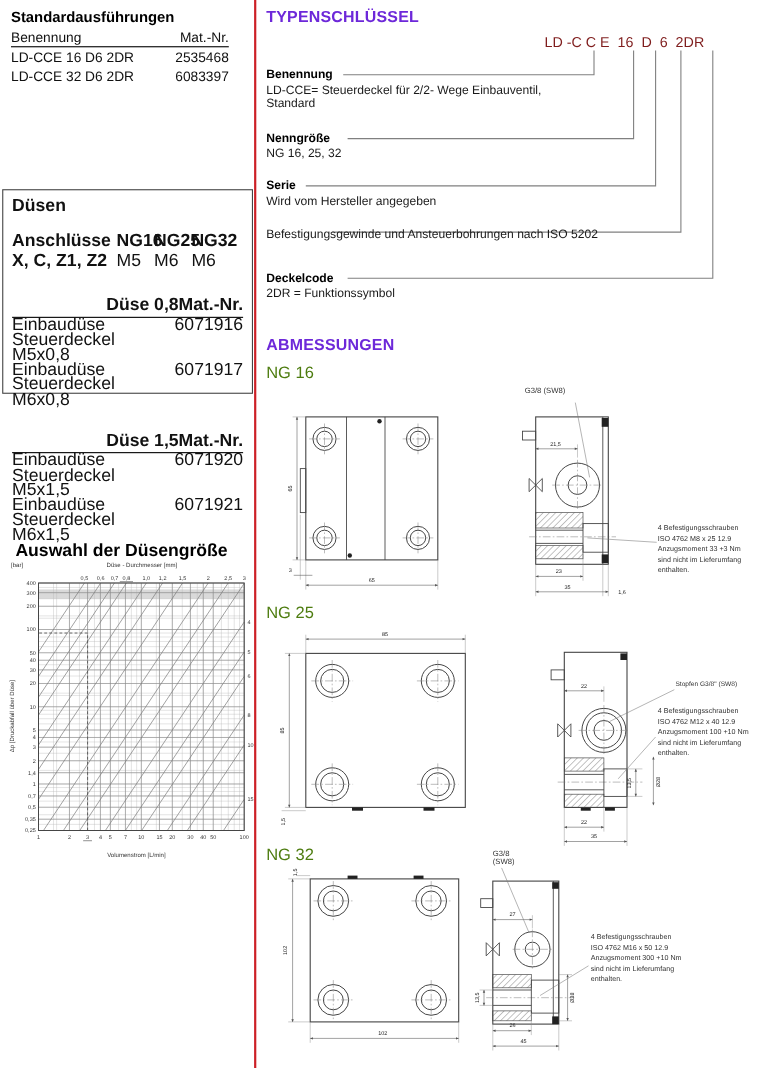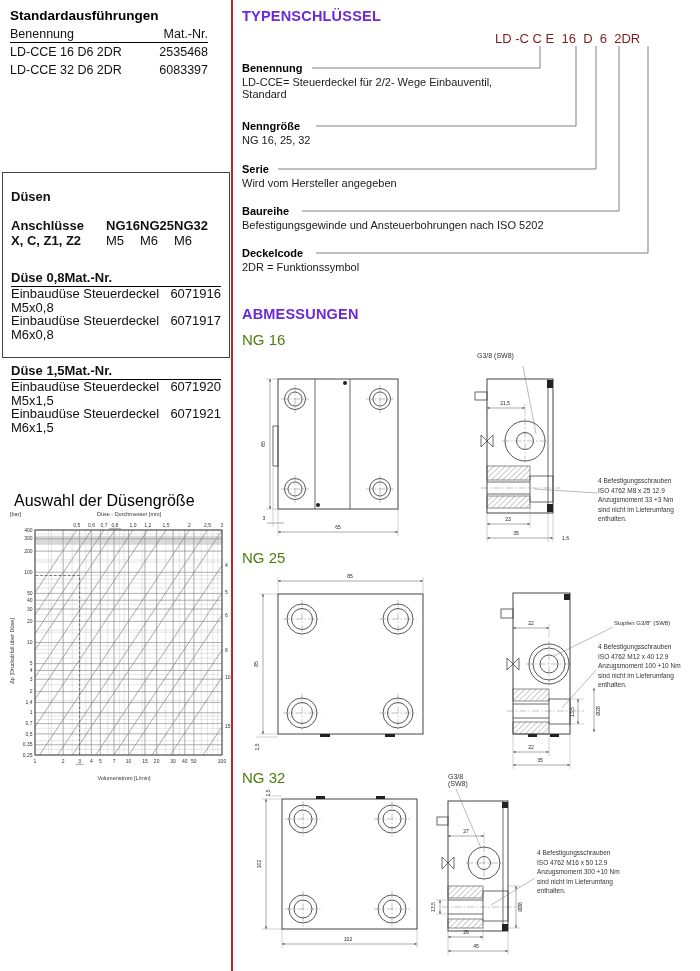--- a/index.html
+++ b/index.html
@@ -3,37 +3,37 @@
 <meta charset="utf-8">
 <style>
   html,body{margin:0;padding:0}
   body{width:700px;height:971px;background:#fff;position:relative;overflow:hidden;
        font-family:"Liberation Sans","DejaVu Sans",sans-serif;color:#111;}
   .abs{position:absolute}
   
   .t-title{font-size:13.5px;font-weight:bold;color:#000}
   .std-hdr{display:flex;justify-content:space-between;font-size:12.5px;border-bottom:1.4px solid #000;padding-bottom:1px;margin-top:4px}
   .std-row{display:flex;justify-content:space-between;font-size:12.5px;line-height:18px}
-  .box{border:1.2px solid #444;padding:16px 8px;box-sizing:border-box;font-size:13px}
+  .box{border:1.2px solid #444;padding:6px 8px;box-sizing:border-box;font-size:16px}
   .box .b{font-weight:bold}
   .flexrow{display:flex}
   .flexrow .lbl{width:95px}
   .flexrow .c{width:34px}
-  .grp-hdr{display:flex;justify-content:flex-start;font-weight:bold;border-bottom:1.4px solid #000;padding-bottom:1px}
+  .grp-hdr{display:flex;justify-content:flex-end;font-weight:bold;border-bottom:1.4px solid #000;padding-bottom:1px}
   .grp-row{display:flex;justify-content:space-between;line-height:13.5px}
   
   .h1{font-size:14.5px;font-weight:bold;color:#6d28d9;letter-spacing:0.2px}
   .code{font-size:13px;white-space:pre;color:#7f1d1d}
   .ts-label{font-size:11px;font-weight:bold;color:#000}
   .ts-desc{font-size:11px;white-space:pre-line;margin-top:2px;color:#1a1a1a}
   .ng-name{font-size:15px;color:#4d7c0f}
   .note{font-size:6.5px;line-height:9.5px;color:#333;white-space:pre-line}
   .port-label{font-size:7px;color:#333;white-space:pre-line}
   
-  .chart-title{font-size:16px;font-weight:normal;color:#000}
+  .chart-title{font-size:16px;font-weight:bold;color:#000}
   .axis-label{font-size:5.5px;color:#333}
   .tk{font-size:5px;fill:#333}
   
   .dr{fill:#fff;stroke:#444;stroke-width:1}
   .dr-t{fill:none;stroke:#444;stroke-width:0.8}
   .hole{fill:none;stroke:#444;stroke-width:0.9}
   .cl{stroke:#777;stroke-width:0.45;stroke-dasharray:7 2 1.5 2;fill:none}
   .ext{stroke:#888;stroke-width:0.4}
   .dim{stroke:#555;stroke-width:0.5}
   .ldr{stroke:#777;stroke-width:0.5}
@@ -305,21 +305,20 @@
 </div>
 <div class="abs" style="left:242px;top:120px;width:410px">
   <div class="ts-label">Nenngröße</div>
   <div class="ts-desc">NG 16, 25, 32</div>
 </div>
 <div class="abs" style="left:242px;top:163px;width:410px">
   <div class="ts-label">Serie</div>
   <div class="ts-desc">Wird vom Hersteller angegeben</div>
 </div>
 <div class="abs" style="left:242px;top:205px;width:410px">
-  <div class="ts-label">Baureihe</div>
   <div class="ts-desc">Befestigungsgewinde und Ansteuerbohrungen nach ISO 5202</div>
 </div>
 <div class="abs" style="left:242px;top:247px;width:410px">
   <div class="ts-label">Deckelcode</div>
   <div class="ts-desc">2DR = Funktionssymbol</div>
 </div>
 
 <div class="abs h1" style="left:242px;top:306px">ABMESSUNGEN</div>
 
 <div class="abs ng-name" style="left:242px;top:331px">NG 16</div>

